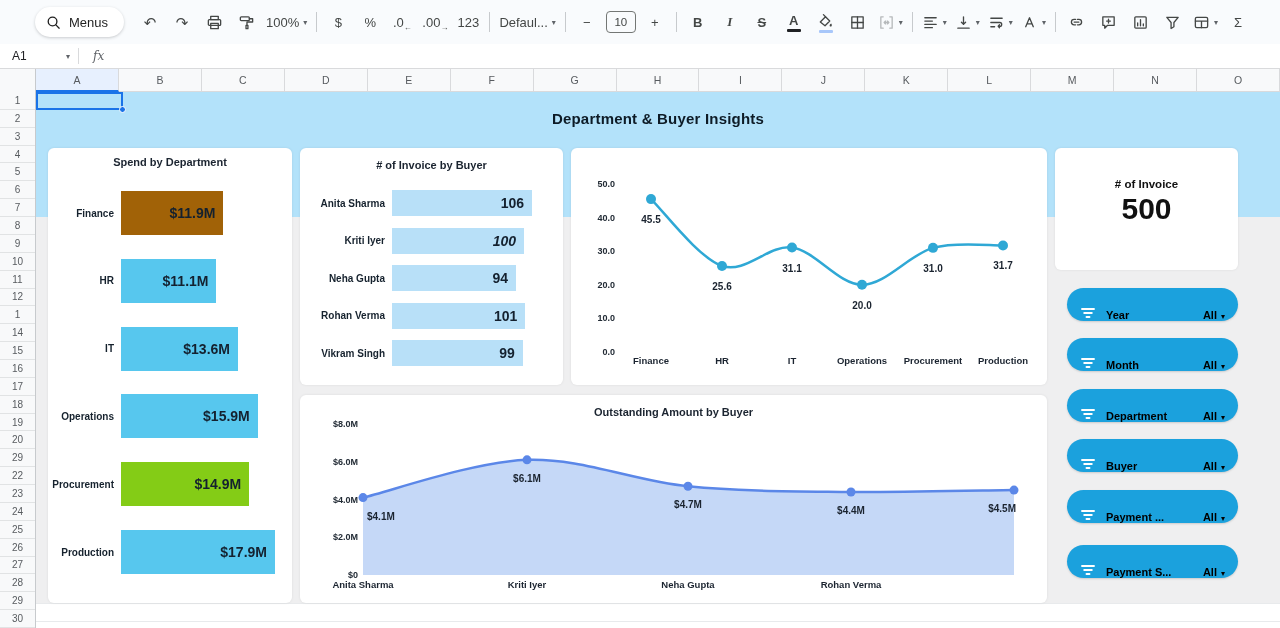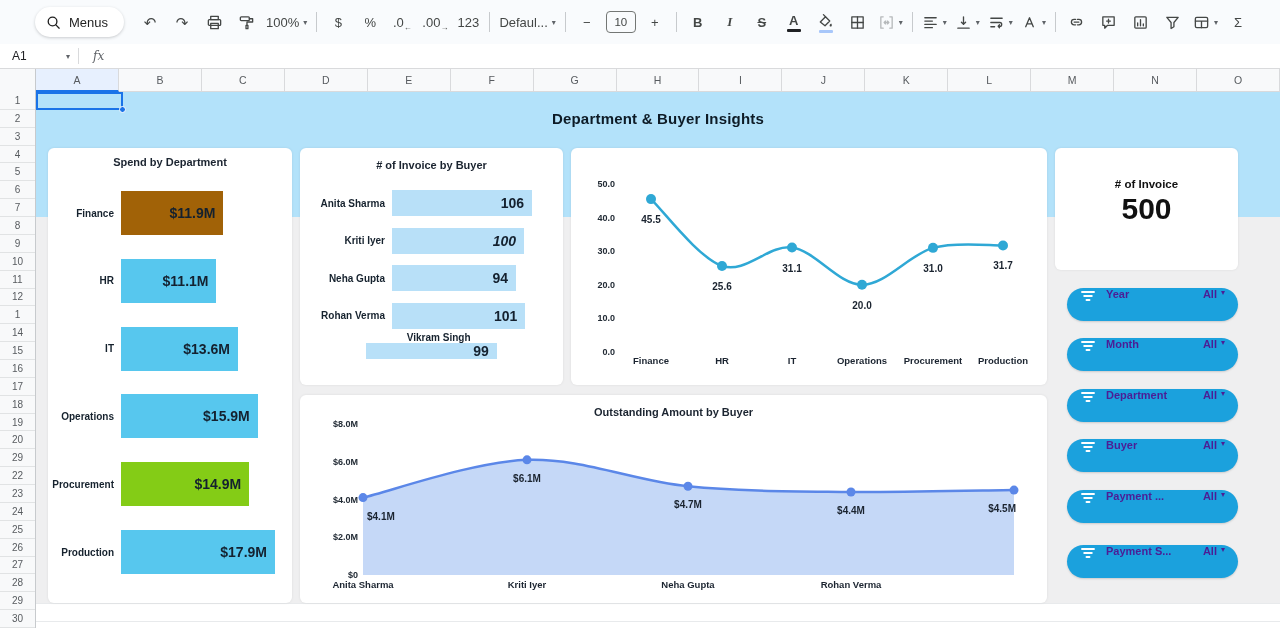--- a/index.html
+++ b/index.html
@@ -64,21 +64,21 @@
   svg text{font-family:"Liberation Sans",sans-serif;}
   .tick{font-size:9px;font-weight:bold;fill:#222b35;}
   .xlab{font-size:9.5px;font-weight:bold;fill:#1b2430;}
   .vlab{font-size:10px;font-weight:bold;fill:#1b2430;}
   
   .score-label{position:absolute;left:0;top:30px;width:100%;text-align:center;
                font-size:11.5px;font-weight:bold;color:#111;}
   .score-value{position:absolute;left:0;top:44px;width:100%;text-align:center;
                font-size:30px;font-weight:bold;color:#111;}
   .fbtn{position:absolute;left:1067px;width:171px;height:33px;border-radius:17px;border:none;
-        display:flex;align-items:flex-start;color:#4c1d95;padding:0 13px;box-sizing:border-box;
+        display:flex;align-items:flex-end;color:#000000;padding:0 13px;box-sizing:border-box;
         cursor:pointer;box-shadow:0 1px 2px rgba(0,0,0,.15);}
   .fbtn .flab{font-size:11px;font-weight:bold;margin-left:10px;white-space:nowrap;}
   .fbtn .fall{margin-left:auto;font-size:11px;font-weight:bold;}
   .fbtn .fcaret{font-size:8px;margin-left:4px;}
 </style>
 </head>
 <body>
 
 <div class="page">
 
@@ -406,21 +406,21 @@
             <div class="hbar" style="width: 124.151px; height: 26px; background: rgb(184, 224, 248);">
               <span class="hval">94</span>
             </div>
           </div>
           <div class="hrow" style="left: 0px; top: 154.5px; width: 100%; height: 26px;">
             <div class="hlab" style="width: 85px; padding-right: 7px;">Rohan Verma</div>
             <div class="hbar" style="width: 133.396px; height: 26px; background: rgb(184, 224, 248);">
               <span class="hval">101</span>
             </div>
           </div>
-          <div class="hrow" style="left: 0px; top: 184px; width: 100%; height: 26px; flex-direction: column;">
+          <div class="hrow" style="left: 0px; top: 192px; width: 100%; height: 26px;">
             <div class="hlab" style="width: 85px; padding-right: 7px;">Vikram Singh</div>
             <div class="hbar" style="width: 130.755px; height: 26px; background: rgb(184, 224, 248);">
               <span class="hval">99</span>
             </div>
           </div>
         </div>
     </div>
 
     <div class="card" style="left:535px;top:56px;width:476px;height:237px">
       <div id="overdue-plot" style="position:absolute;left:0;top:0;width:476px;height:237px"><svg width="476" height="237" viewBox="0 0 476 237">

